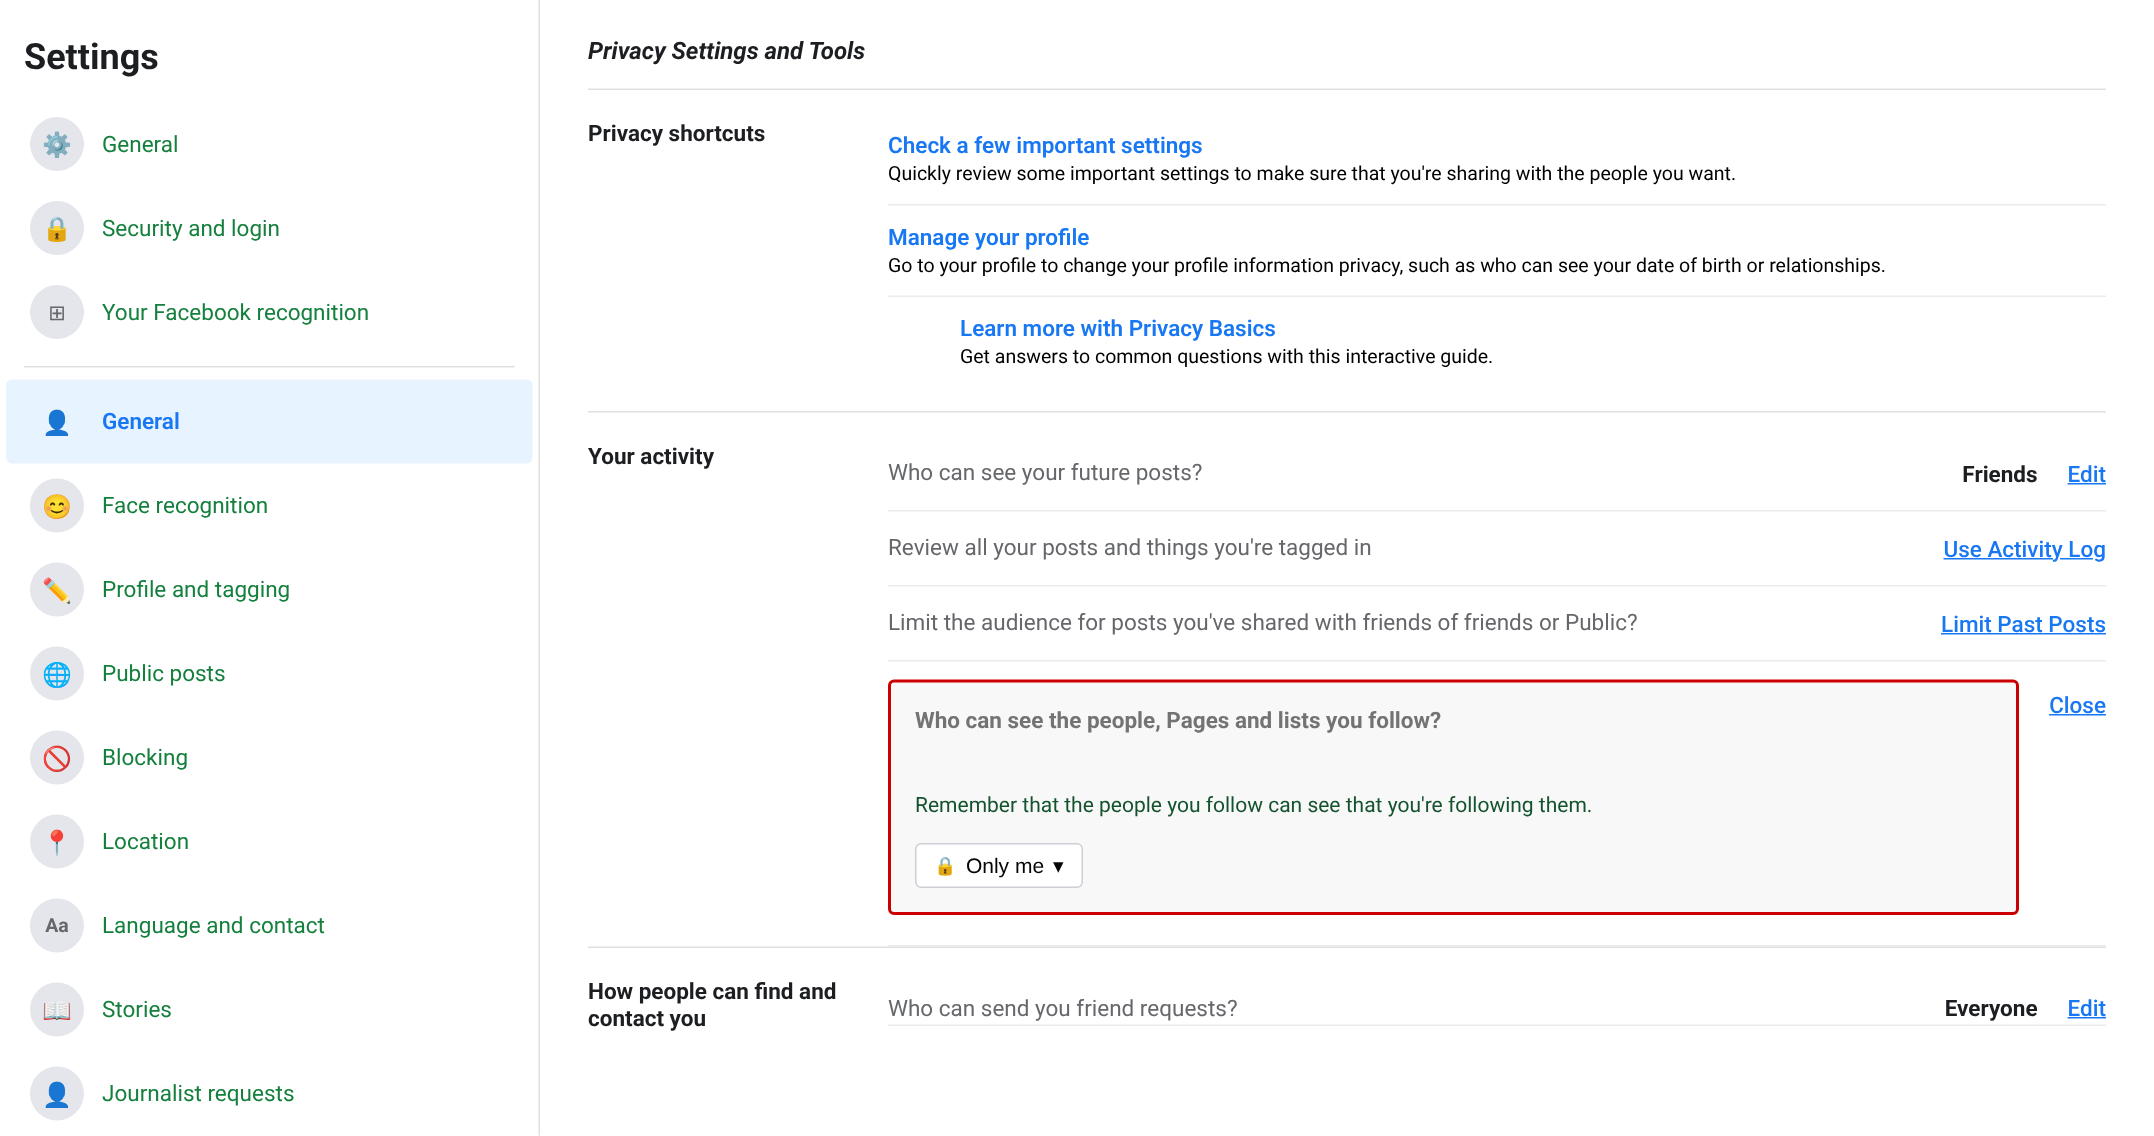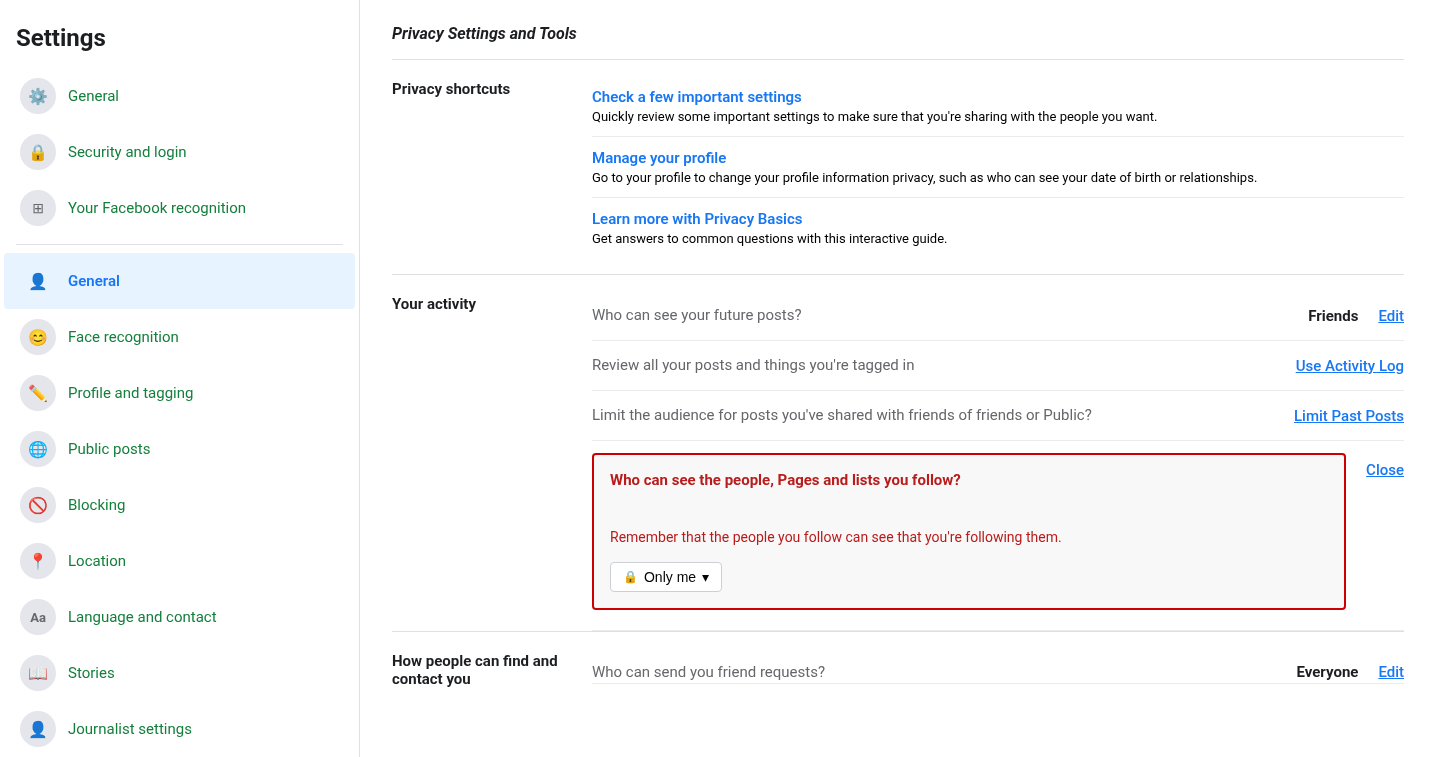--- a/index.html
+++ b/index.html
@@ -20,35 +20,35 @@
     .main-title { font-size: 16px; font-weight: 700; margin-bottom: 16px; font-style: italic; }
     .section-divider { height: 1px; background: #e0e0e0; margin: 0 0 0 0; }
 
     .content-section { padding: 16px 0; border-bottom: 1px solid #e0e0e0; display: flex; }
     .section-label { width: 200px; min-width: 200px; font-weight: 700; font-size: 15px; padding-top: 4px; }
 
     .section-body { flex: 1; }
 
     
     .shortcut-row { padding: 12px 0; border-bottom: 1px solid #e9ebee; }
-    .shortcut-row:last-child { border-bottom: none; }
+    .shortcut-row:last-child { border-bottom: none; margin-left: 48px; }
     .shortcut-link { color: #1877f2; font-size: 15px; font-weight: 600; cursor: pointer; text-decoration: none; }
     .shortcut-desc { color: #000000; font-size: 13px; margin-top: 3px; }
 
     
     .activity-row { padding: 14px 0; border-bottom: 1px solid #e9ebee; display: flex; align-items: center; }
     .activity-row:last-child { border-bottom: none; padding-bottom: 0; }
     .activity-question { flex: 1; color: #65676b; font-size: 15px; line-height: 1.4; }
     .activity-value { font-weight: 700; font-size: 15px; margin: 0 20px; white-space: nowrap; }
     .activity-action { color: #1877f2; font-size: 15px; font-weight: 500; cursor: pointer; white-space: nowrap; text-decoration: underline; }
 
     
     .highlighted-box { border: 2px solid #cc0000; background: #f8f8f8; border-radius: 4px; padding: 16px; margin: 4px 0; }
-    .highlighted-box-title { font-weight: 700; font-size: 15px; color: #b91c1c; margin-bottom: 8px; }
-    .highlighted-box-desc { color: #b91c1c; font-size: 14px; margin-bottom: 14px; line-height: 1.4; margin-top: 39px; }
+    .highlighted-box-title { font-weight: 700; font-size: 15px; color: #737373; margin-bottom: 8px; }
+    .highlighted-box-desc { color: #14532d; font-size: 14px; margin-bottom: 14px; line-height: 1.4; margin-top: 39px; }
     .audience-btn { display: inline-flex; align-items: center; gap: 6px; border: 1px solid #ccd0d5; border-radius: 4px; padding: 6px 12px; background: #fff; cursor: pointer; font-size: 14px; color: #050505; font-weight: 500; }
     .lock-icon { font-size: 12px; }
 
     
     .find-section { padding: 16px 0; display: flex; }
   </style>
 </head>
 <body>
 
 <div class="sidebar">
@@ -106,21 +106,21 @@
     <span class="sidebar-item-label">Language and contact</span>
   </div>
 
   <div class="sidebar-item">
     <div class="sidebar-icon">📖</div>
     <span class="sidebar-item-label">Stories</span>
   </div>
 
   <div class="sidebar-item">
     <div class="sidebar-icon">👤</div>
-    <span class="sidebar-item-label">Journalist settings</span>
+    <span class="sidebar-item-label">Journalist requests</span>
   </div>
 
 </div>
 
 <div class="main">
   <div class="main-title">Privacy Settings and Tools</div>
   <div class="section-divider"></div>
 
   <div class="content-section">
     <div class="section-label">Privacy shortcuts</div>

